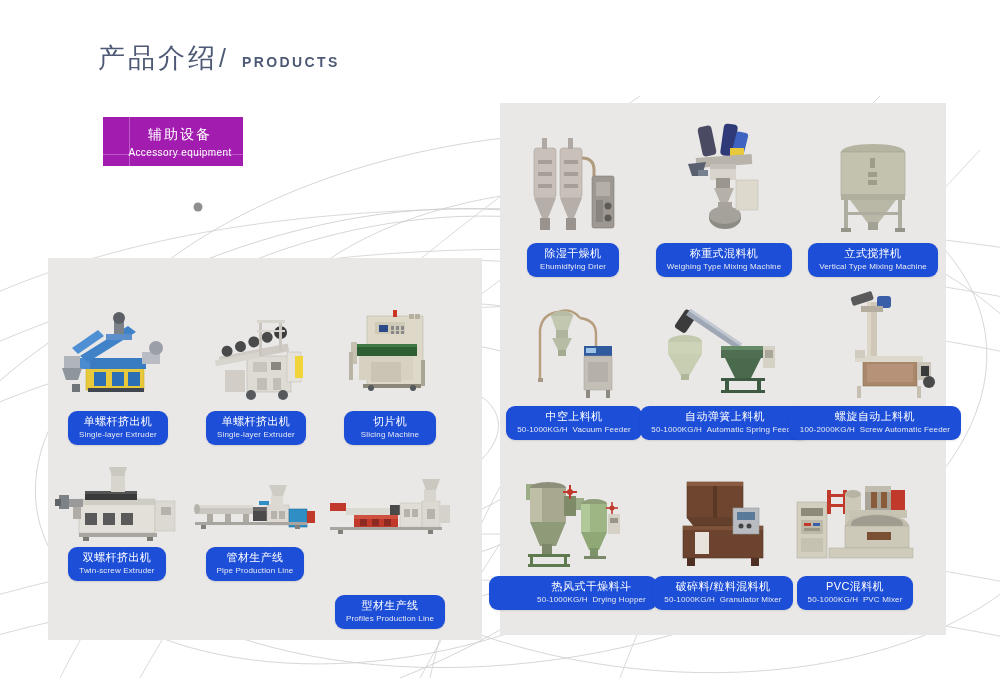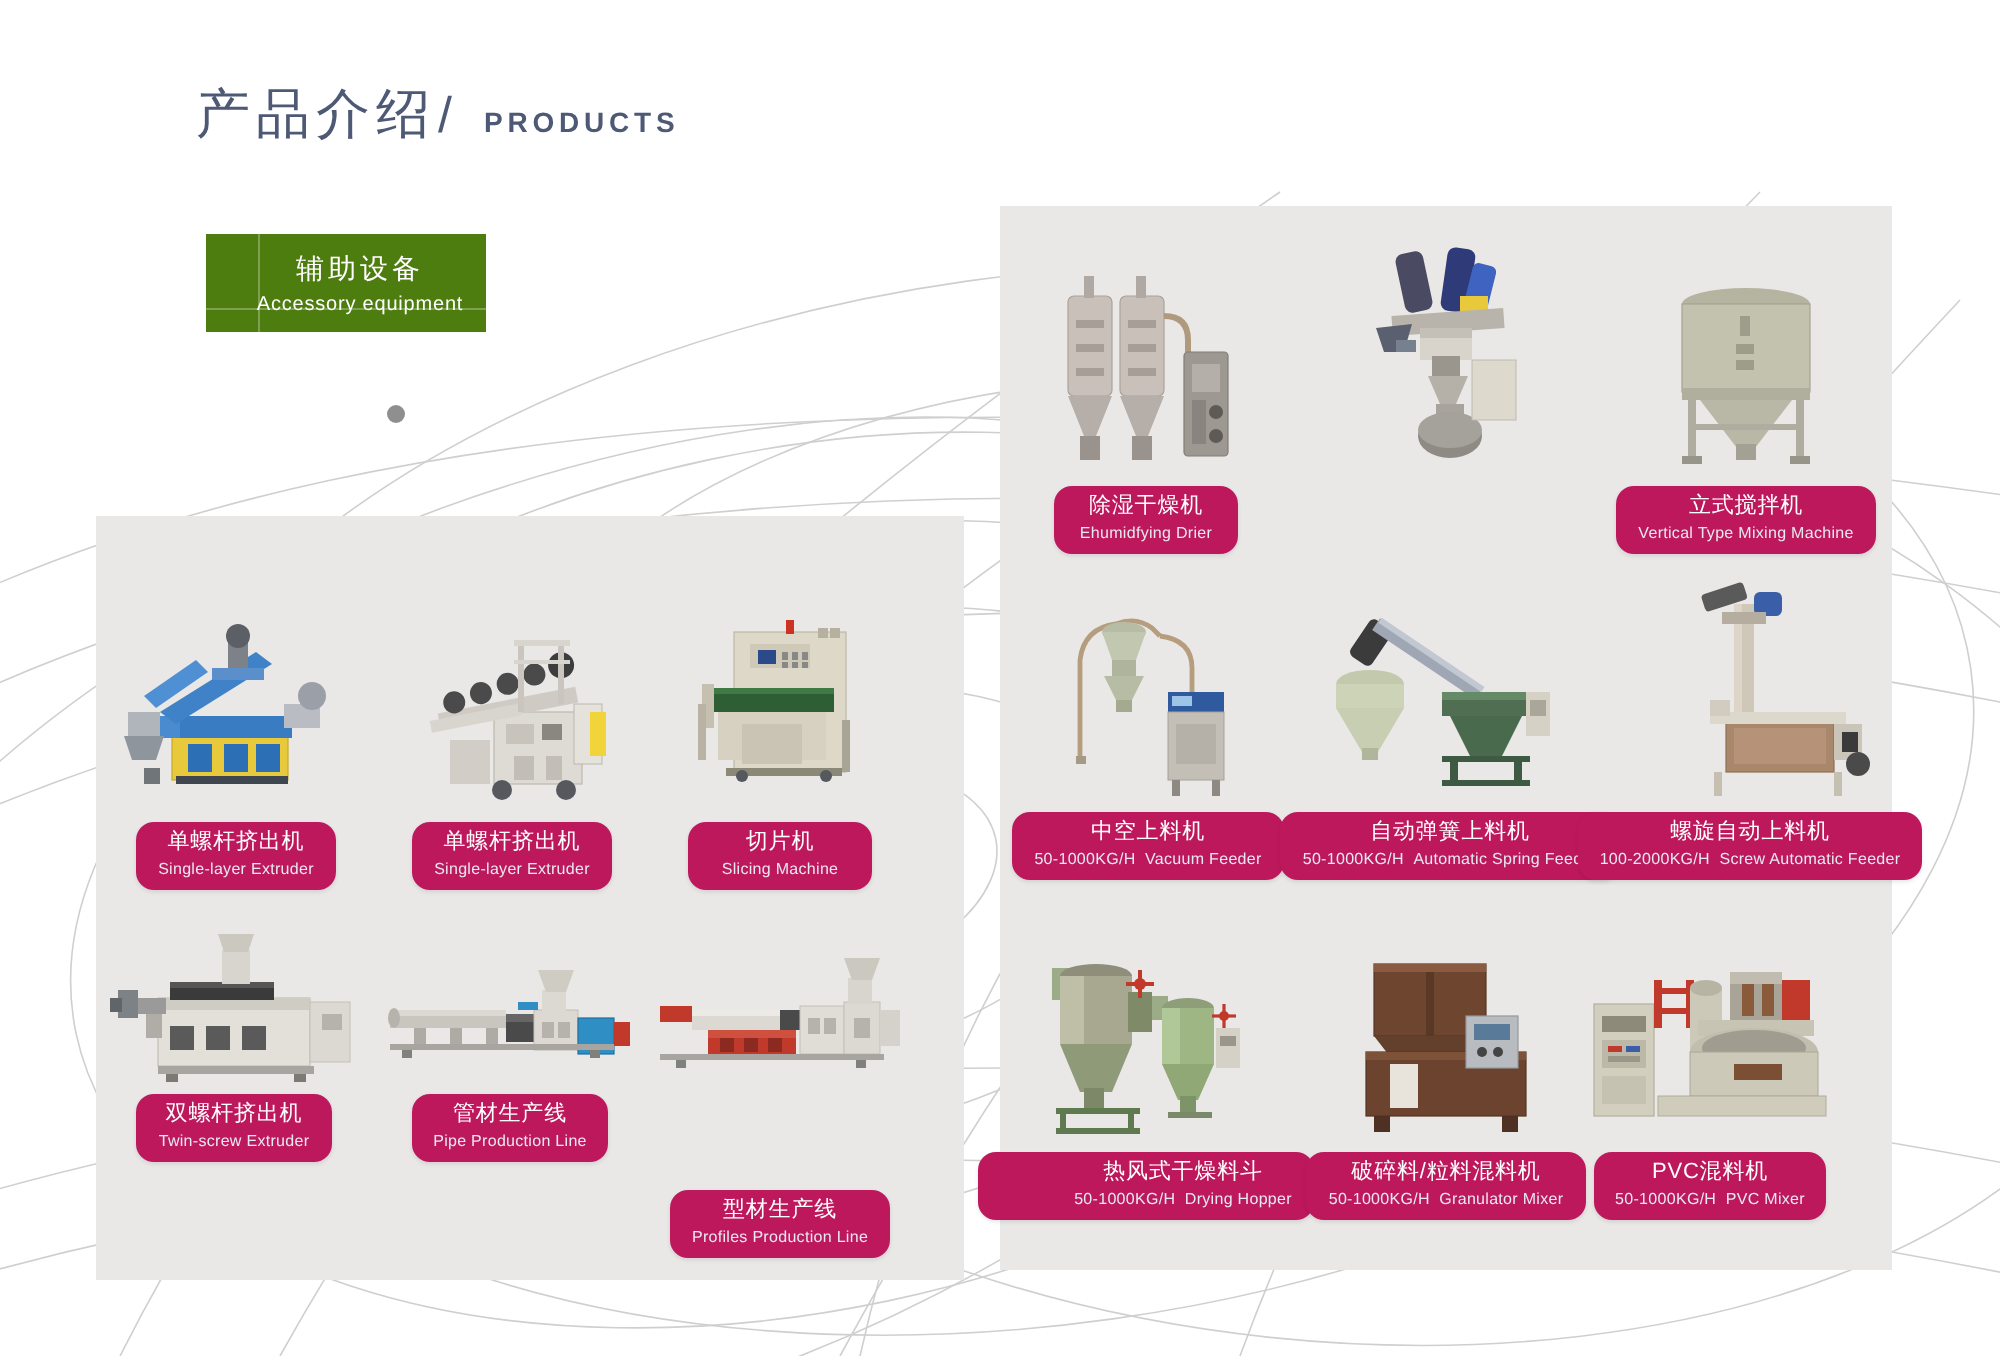--- a/index.html
+++ b/index.html
@@ -55,21 +55,21 @@
     font-weight: 700;
   }
 
   
   #category-tag {
     position: absolute;
     left: 103px;
     top: 117px;
     width: 140px;
     height: 49px;
-    background: #4d7c0f;
+    background: #a21caf;
     z-index: 6;
     display: flex;
     flex-direction: column;
     align-items: center;
     justify-content: center;
     overflow: hidden;
   }
   #category-tag::before {
     content: "";
     position: absolute;
@@ -136,21 +136,21 @@
   }
   .product-image {
     position: relative;
     display: flex;
     align-items: flex-end;
     justify-content: center;
   }
   .product-image svg { display: block; }
 
   .product-badge {
-    background: #be185d;
+    background: #1d4ed8;
     border-radius: 9px;
     padding: 4px 11px 5px 11px;
     text-align: center;
     box-shadow: 0 1px 2px rgba(0,0,0,0.10);
     min-width: 70px;
   }
   .badge-cn {
     color: #ffffff;
     font-size: 11px;
     letter-spacing: 0.4px;
@@ -492,20 +492,24 @@
         <rect x="56" y="58" width="14" height="10" fill="#9a968e"></rect>
         <path d="M54 68 L74 68 L68 82 L60 82 Z" fill="#b5b1a9"></path>
         <rect x="58" y="82" width="14" height="10" fill="#a8a49c"></rect>
         <ellipse cx="65" cy="98" rx="16" ry="11" fill="#8e8a84"></ellipse>
         <ellipse cx="65" cy="95" rx="16" ry="9" fill="#a5a19b"></ellipse>
         <rect x="76" y="60" width="22" height="30" fill="#ddd9cc"></rect>
         <rect x="76" y="60" width="22" height="30" fill="none" stroke="#bdb9ac" stroke-width="0.5"></rect>
         <rect x="38" y="50" width="10" height="6" fill="#76808f"></rect>
       </g>
     </svg>
+  </div>
+  <div class="product-badge" style="margin-top:8px;">
+    <span class="badge-cn">称重式混料机</span>
+    <span class="badge-en">Weighing Type Mixing Machine</span>
   </div>
 </div>
 
 <div class="product-cell" style="left:810px; top:130px; width:126px;">
   <div class="product-image" style="height:105px;">
     <svg width="126" height="105" viewBox="0 0 126 105">
       <g>
         <ellipse cx="63" cy="22" rx="32" ry="8" fill="#b5b4a0"></ellipse>
         <rect x="31" y="22" width="64" height="44" fill="#c3c2ae"></rect>
         <rect x="31" y="22" width="64" height="44" fill="none" stroke="#a4a391" stroke-width="0.6"></rect>

